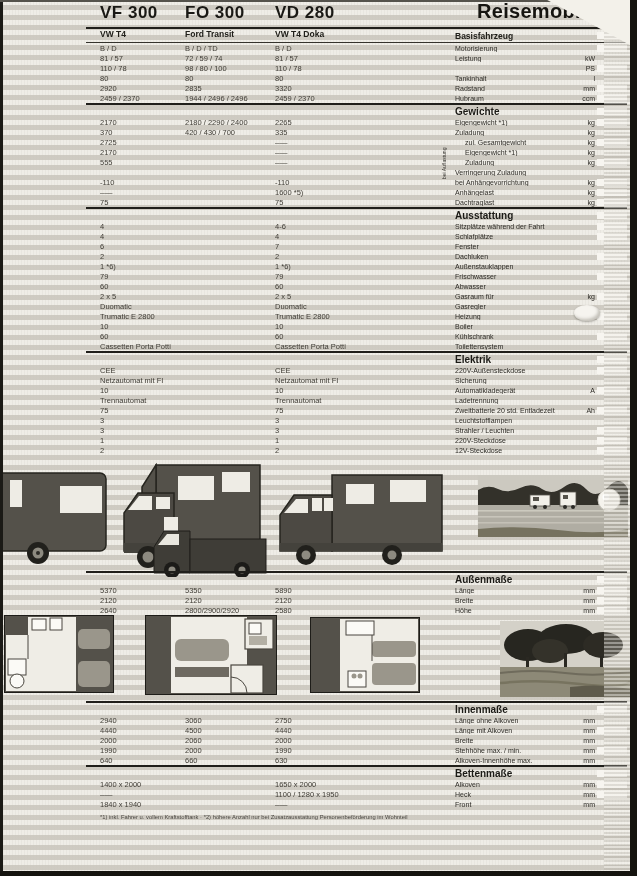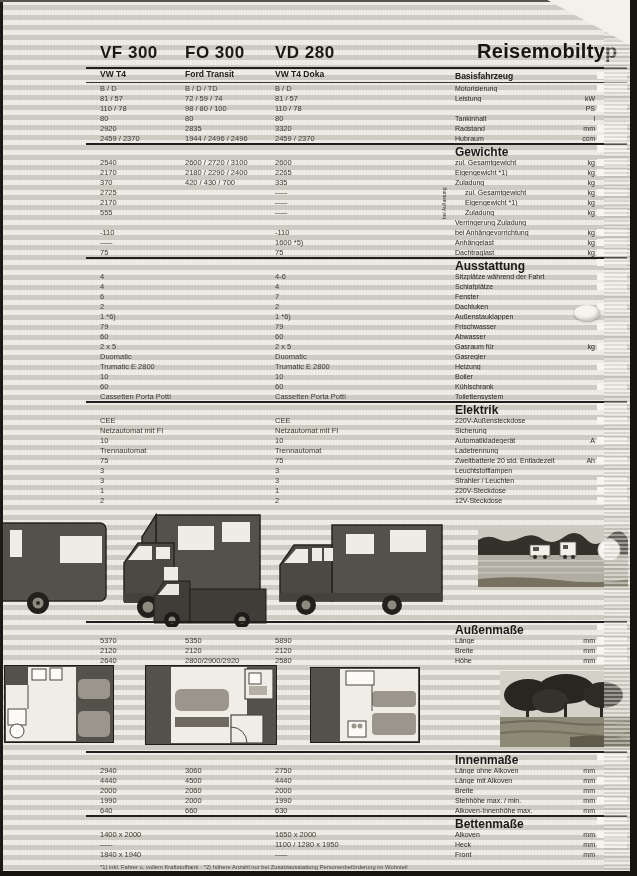--- a/index.html
+++ b/index.html
@@ -14,36 +14,36 @@
   .edge-top{position:absolute;left:0;top:0;width:100%;height:2px;background:#55534c;z-index:40;}
   .edge-bottom{position:absolute;left:0;bottom:0;width:100%;height:5px;background:#15140f;z-index:40;}
   .edge-right{position:absolute;right:0;top:0;width:7px;height:100%;background:#15140f;z-index:41;}
   .edge-fade{position:absolute;right:7px;top:0;width:26px;height:100%;z-index:39;
     background:repeating-linear-gradient(0deg, rgba(242,240,234,0.55) 0 2px, rgba(176,172,162,0.35) 2px 4px);}
   .torn-corner{position:absolute;right:7px;top:0;width:88px;height:48px;background:#f3f1ea;z-index:42;
     clip-path:polygon(100% 0, 6% 0, 100% 94%);}
   .punch-hole{position:absolute;left:574px;top:305px;width:26px;height:16px;border-radius:50%;
     background:#f6f4ef;box-shadow:0 1px 2px rgba(60,58,50,0.4), inset -2px -2px 3px rgba(150,146,136,0.5);z-index:30;}
 
-  .content{position:absolute;inset:0;padding-top:40px;z-index:10;}
+  .content{position:absolute;inset:0;z-index:10;}
 
   .models{display:flex;align-items:baseline;height:27px;padding-left:100px;padding-right:10px;}
   .models .m{font-weight:bold;font-size:17px;letter-spacing:0.5px;color:#1a1915;}
   .m1{width:85px;} .m2{width:90px;} .m3{flex:0 0 180px;}
   .rtitle{flex:1;font-weight:bold;font-size:20px;letter-spacing:0.3px;color:#161511;margin-left:22px;}
 
   .rule-thick{height:2px;background:#201f1b;margin-left:86px;margin-right:10px;}
   .rule-thin{height:1px;background:#35332d;margin-left:86px;margin-right:10px;}
 
   .chassis{display:flex;height:13px;padding-left:100px;padding-right:10px;font-size:8.5px;font-weight:bold;color:#21201b;}
   .chassis .hdr-right{flex:1;display:flex;align-items:center;}
   .chassis .hdr-right .t{flex:1;font-size:8.5px;}
   .sec{position:relative;}
-  .sec-header{display:flex;align-items:flex-start;height:12px;margin-left:86px;margin-right:10px;
-    border-top:2px solid #201f1b;font-weight:bold;font-size:12px;color:#1b1a16;}
+  .sec-header{display:flex;align-items:center;height:12px;margin-left:86px;margin-right:10px;
+    border-top:2px solid #201f1b;font-weight:bold;font-size:10px;color:#1b1a16;}
   .sec-title{margin-left:369px;flex:1;}
   .row{display:flex;align-items:center;height:10px;padding-left:100px;padding-right:10px;font-size:7.5px;}
   .c1{width:85px;color:#3f3c35;} .c2{width:90px;color:#3f3c35;} .c3{flex:0 0 180px;color:#3f3c35;}
   .lbl{flex:1;font-size:7px;color:#2e2c27;white-space:nowrap;overflow:hidden;}
   .lbl.ind{padding-left:10px;}
   .unit{flex:0 0 22px;text-align:right;padding-right:2px;font-size:7px;color:#2e2c27;}
   .vbox{flex:0 0 30px;height:7px;background:#f7f5f0;}
   .vbox.hid{visibility:hidden;}
   .side-label{position:absolute;left:442px;top:44px;width:9px;height:32px;
     writing-mode:vertical-rl;transform:rotate(180deg);font-size:5px;line-height:4.5px;color:#3a3833;}
@@ -136,28 +136,20 @@
           <span class="c2">1944 / 2496 / 2496</span>
           <span class="c3">2459 / 2370</span>
           <span class="lbl">Hubraum</span>
           <span class="unit">ccm</span>
           <span class="vbox"></span>
         </div>
       </div>
     <div class="sec">
         <div class="sec-header">
           <span class="sec-title">Gewichte</span>
-          <span class="vbox"></span>
-        </div>
-        <div class="row">
-          <span class="c1">2540</span>
-          <span class="c2">2600 / 2720 / 3100</span>
-          <span class="c3">2600</span>
-          <span class="lbl">zul. Gesamtgewicht</span>
-          <span class="unit">kg</span>
           <span class="vbox"></span>
         </div>
         <div class="row">
           <span class="c1">2170</span>
           <span class="c2">2180 / 2290 / 2400</span>
           <span class="c3">2265</span>
           <span class="lbl">Eigengewicht *1)</span>
           <span class="unit">kg</span>
           <span class="vbox"></span>
         </div>

